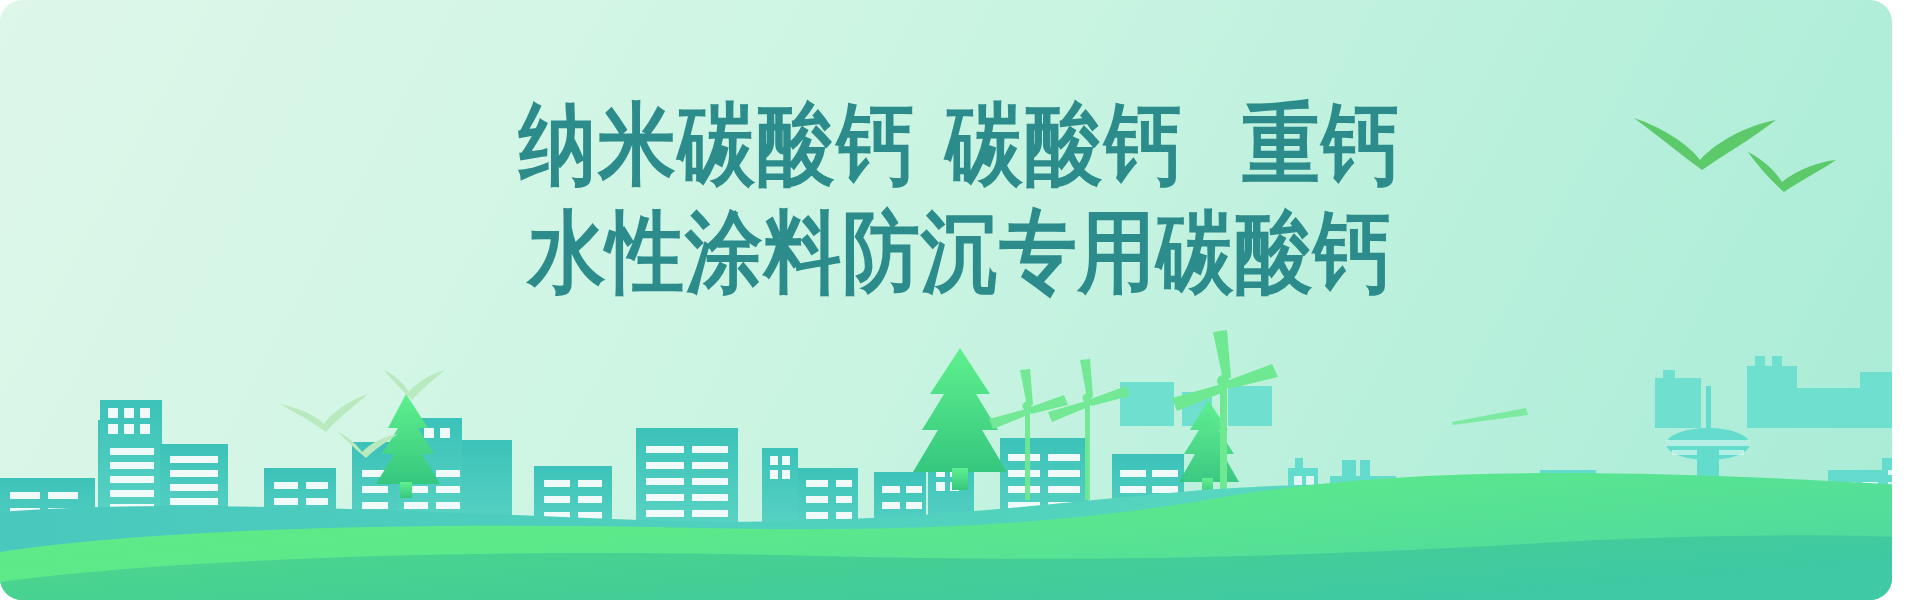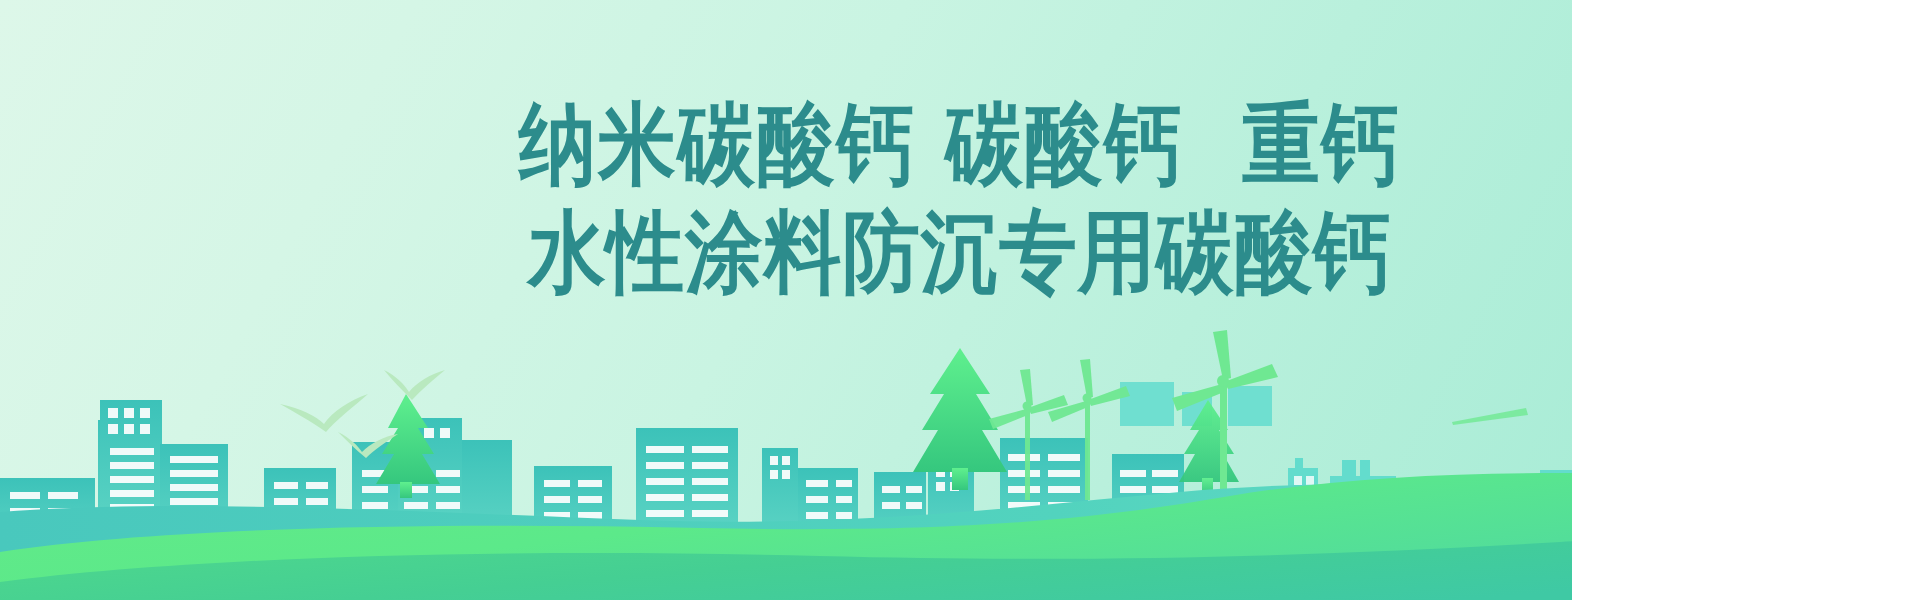--- a/index.html
+++ b/index.html
@@ -1,22 +1,23 @@
 <!DOCTYPE html>
 <html><head>
 <meta charset="utf-8">
 <style>
   html,body{margin:0;padding:0;}
   body{
     width:1920px;height:600px;overflow:hidden;
     font-family:"DejaVu Sans","Liberation Sans",sans-serif;
   }
   #banner{
-    position:relative;width:1572px;height:600px;overflow:hidden;
+    position:relative;width:1892px;height:600px;overflow:hidden;
     background:linear-gradient(118deg,#ddf7e9 0%,#d5f6e6 22%,#c9f4e2 48%,#b9f0dc 72%,#a8ecd6 100%);
+    border-radius:22px;
   }
   .layer{position:absolute;left:0;top:0;width:1920px;height:600px;}
   svg{display:block;}
 
   
   #headline{
     position:absolute;left:0;top:96px;width:1920px;
     text-align:center;z-index:40;
     pointer-events:none;
   }

